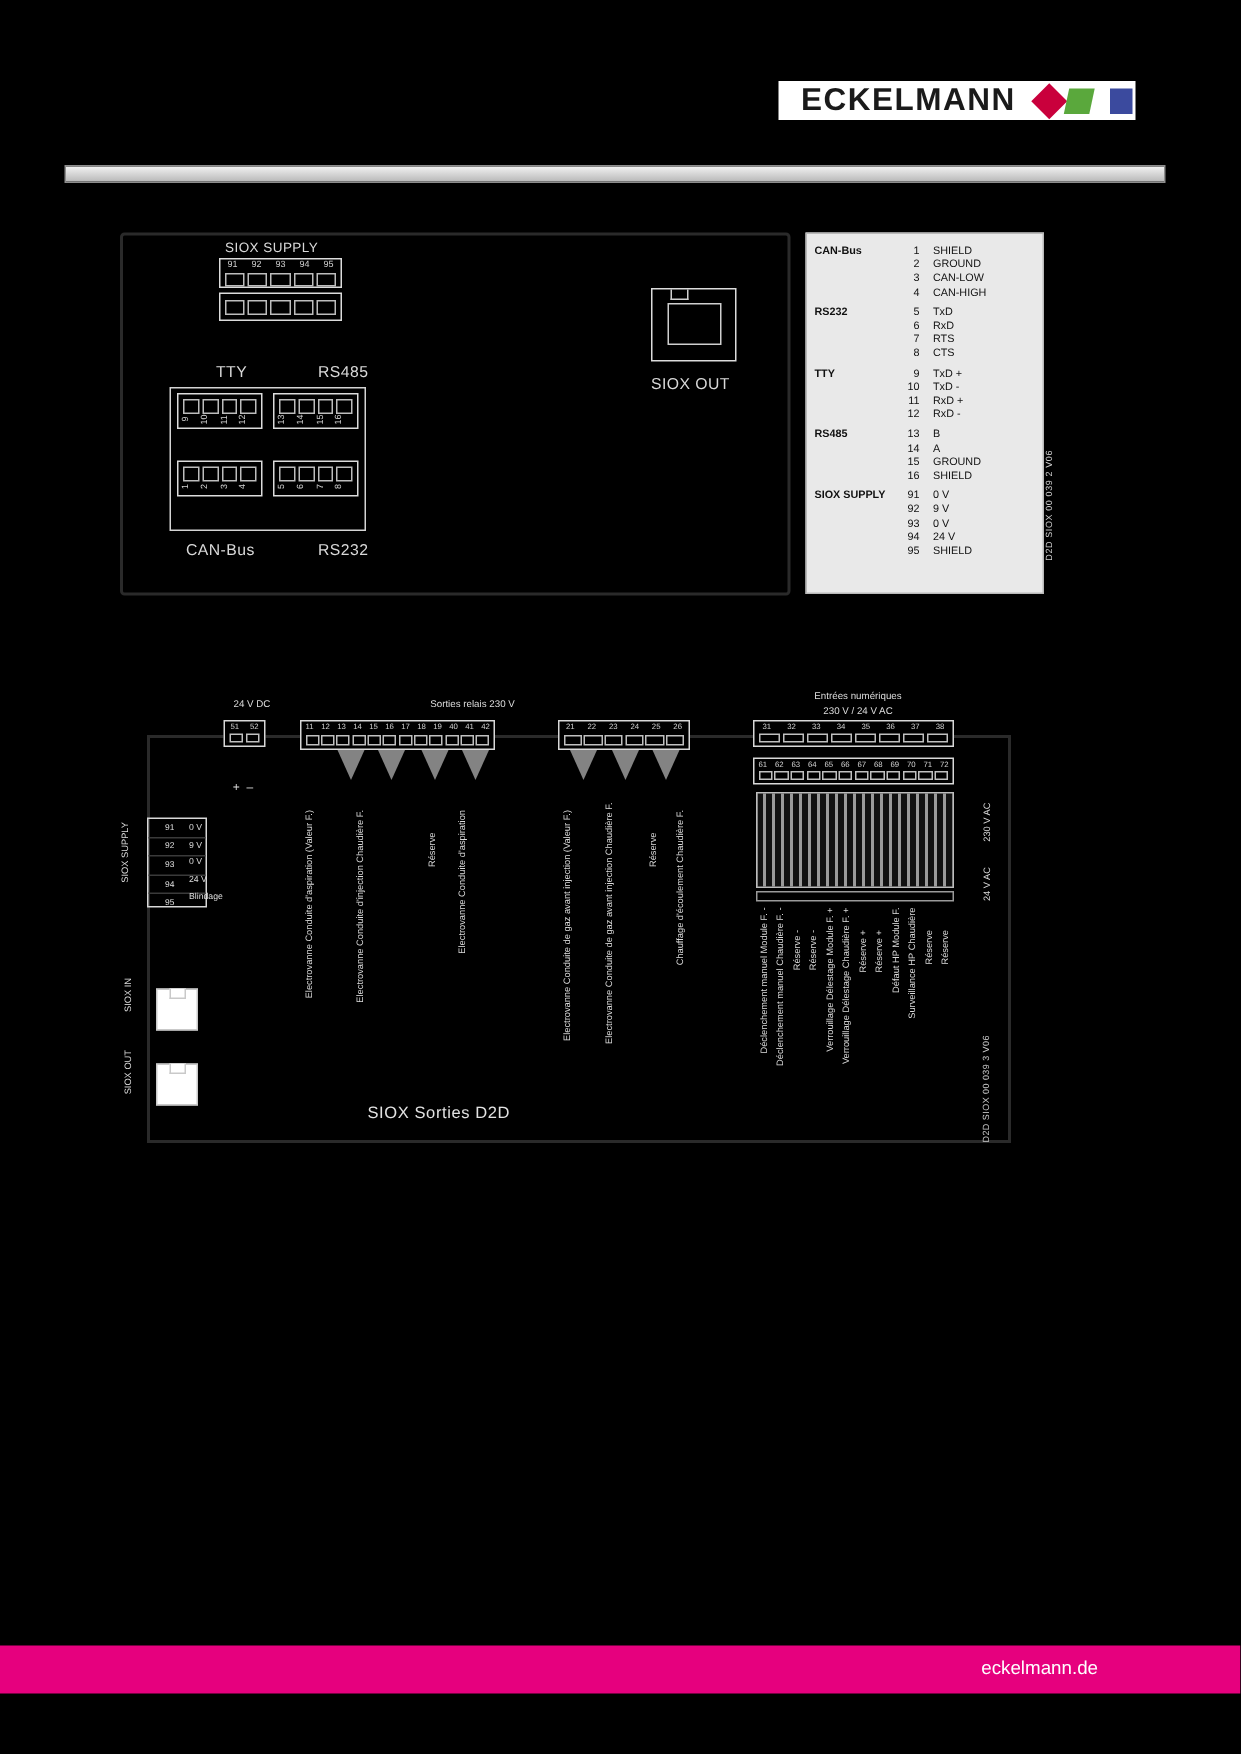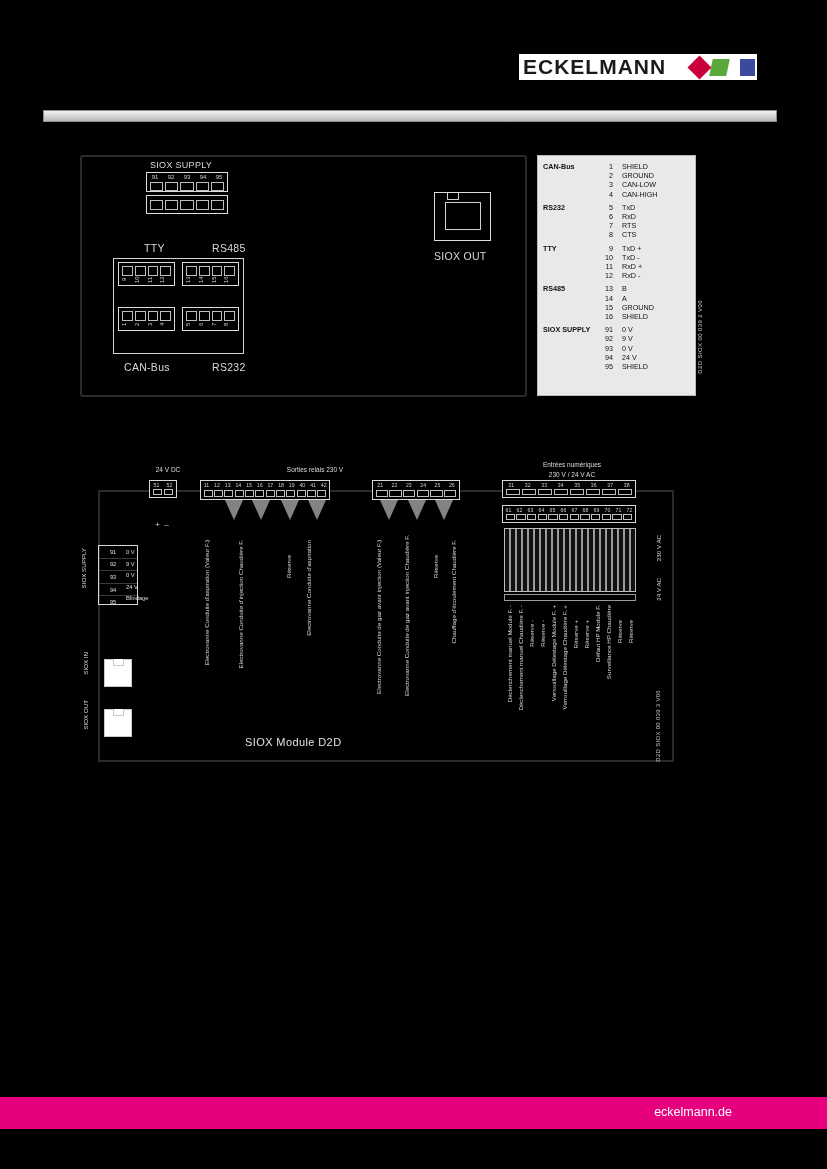--- a/index.html
+++ b/index.html
@@ -13,21 +13,21 @@
   }
   .page{position:absolute;left:0;top:0;width:827px;height:1169px;}
 
   
   .logo{
     position:absolute;left:519px;top:54px;width:238px;height:26px;
     background:#fff;display:flex;align-items:center;
   }
   .logo-text{
     font-size:21px;font-weight:bold;letter-spacing:1px;color:#1a1a1a;
-    padding-left:4px;font-family:"Liberation Sans", sans-serif;
+    padding-left:4px;font-family:"Liberation Sans", sans-serif;margin-left:11px;
   }
   .logo-marks{position:absolute;right:2px;top:2px;height:22px;display:flex;align-items:center;gap:3px;}
   .m-dia{width:17px;height:17px;background:#c9003c;transform:rotate(45deg);}
   .m-grn{width:17px;height:17px;background:#5aa83c;transform:skewX(-12deg);}
   .m-wht{width:6px;height:17px;background:#fff;}
   .m-blu{width:15px;height:17px;background:#3b4a9e;}
 
   .headbar{
     position:absolute;left:43px;top:110px;width:732px;height:10px;
     background:linear-gradient(#f2f2f2,#b9b9b9);border:1px solid #8d8d8d;
@@ -533,19 +533,19 @@
   <div class="capv" style="left:539px;top:620px;">Réserve -</div>
   <div class="capv" style="left:550px;top:605px;">Verrouillage Délestage Module F. +</div>
   <div class="capv" style="left:561px;top:605px;">Verrouillage Délestage Chaudière F. +</div>
   <div class="capv" style="left:572px;top:620px;">Réserve +</div>
   <div class="capv" style="left:583px;top:620px;">Réserve +</div>
   <div class="capv" style="left:594px;top:605px;">Défaut HP Module F.</div>
   <div class="capv" style="left:605px;top:605px;">Surveillance HP Chaudière</div>
   <div class="capv" style="left:616px;top:620px;">Réserve</div>
   <div class="capv" style="left:627px;top:620px;">Réserve</div>
 
-  <div class="d2-title">SIOX Module D2D</div>
+  <div class="d2-title">SIOX Sorties D2D</div>
   <div class="d2-side">D2D SIOX 00 039 3 V06</div>
 
   <div class="footer"></div>
   <div class="footer-text">eckelmann.de</div>
 
 </div>
 
 </body></html>

